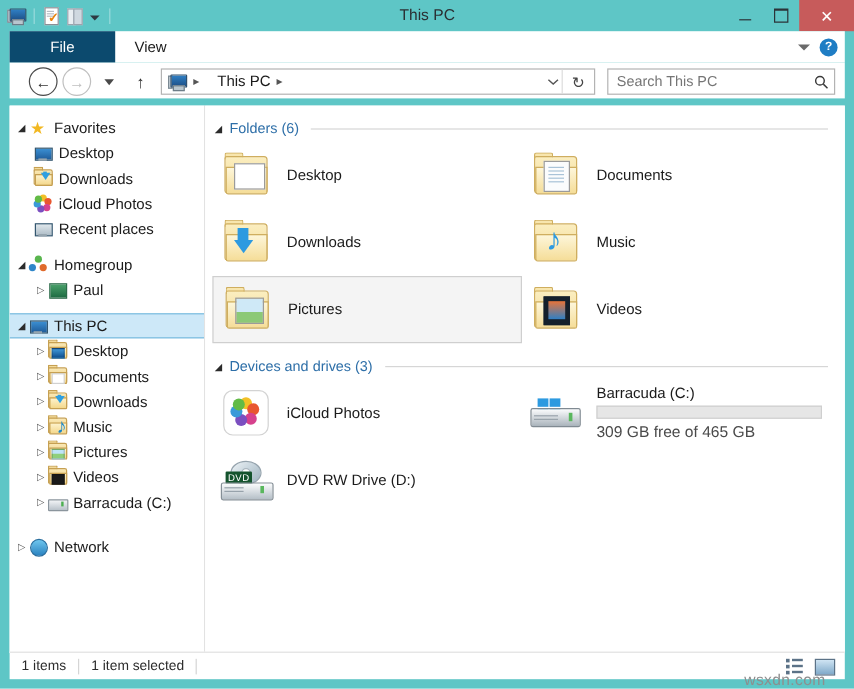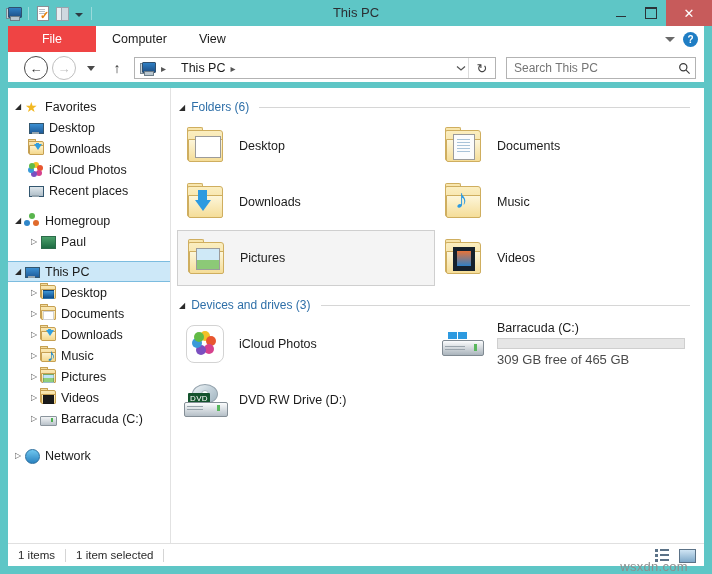--- a/index.html
+++ b/index.html
@@ -121,21 +121,21 @@
     margin-right:8px;
   }
   .tab {
     display:flex; align-items:center; justify-content:center;
     padding: 0 16px;
     font-size:12.5px;
     color:#1b1b1b;
     height:26px;
   }
   .tab.file {
-    background:#ef4444; color:#ffffff; min-width:56px;
+    background:#0c4a6e; color:#ffffff; min-width:56px;
   }
   .tabstrip .right-tools {
     margin-left:auto; display:flex; align-items:center; gap:8px; padding-right:6px;
   }
   .chev-down {
     width:0;height:0;
     border-left:5px solid transparent;
     border-right:5px solid transparent;
     border-top:5px solid #6a6a6a;
   }
@@ -507,21 +507,20 @@
         </div>
       <div class="winbtn">
           <i class="gl-max"></i>
         </div>
       <div class="winbtn close">✕</div>
     </div>
   </div>
 
   <div class="tabstrip">
     <div class="tab file">File</div>
-    <div class="tab">Computer</div>
     <div class="tab">View</div>
     <div class="right-tools">
       <span class="chev-down"></span>
       <span class="help-ico">?</span>
     </div>
   </div>
 
   <div class="addrbar">
     <span class="navbtn back">←</span>
     <span class="navbtn fwd">→</span>

